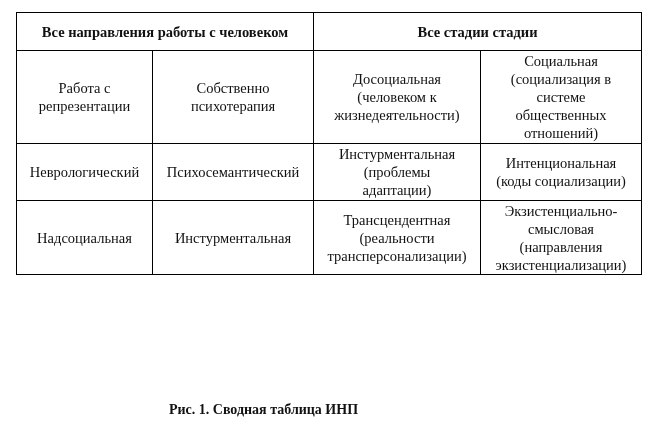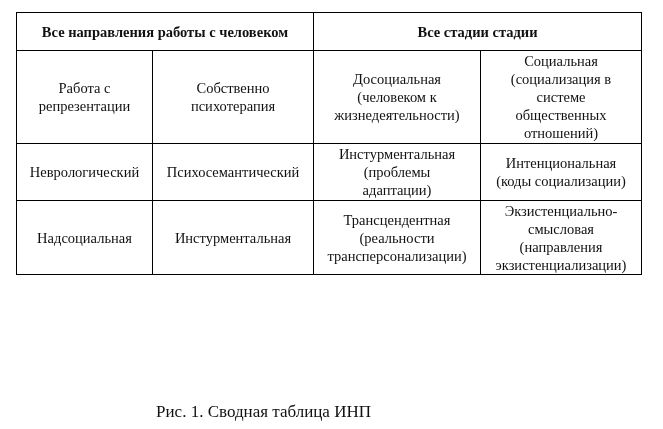--- a/index.html
+++ b/index.html
@@ -4,21 +4,21 @@
   <style>
     html, body { margin: 0; padding: 0; background: #ffffff; }
     body { width: 663px; height: 429px; position: relative; overflow: hidden;
       font-family: "Liberation Serif", "DejaVu Serif", serif; color: #111; }
     table.inp { position: absolute; left: 16px; top: 12px; width: 625px;
       border-collapse: collapse; table-layout: fixed; }
     table.inp td { border: 1.5px solid #000; text-align: center; vertical-align: middle;
       font-size: 14.5px; line-height: 18px; padding: 0 3px; margin-top: 9px; }
     td.hdr { font-weight: bold; font-size: 14.5px; }
     .caption { position: absolute; left: 0; width: 527px; top: 402px; text-align: center;
-      font-weight: normal; font-size: 17px; }
+      font-weight: bold; font-size: 14px; }
     .pre { white-space: pre-line; border-radius: 16px; }
   </style>
 </head>
 <body>
 
 <table class="inp">
   <colgroup>
     <col style="width:136px">
       <col style="width:161px">
       <col style="width:167px">

